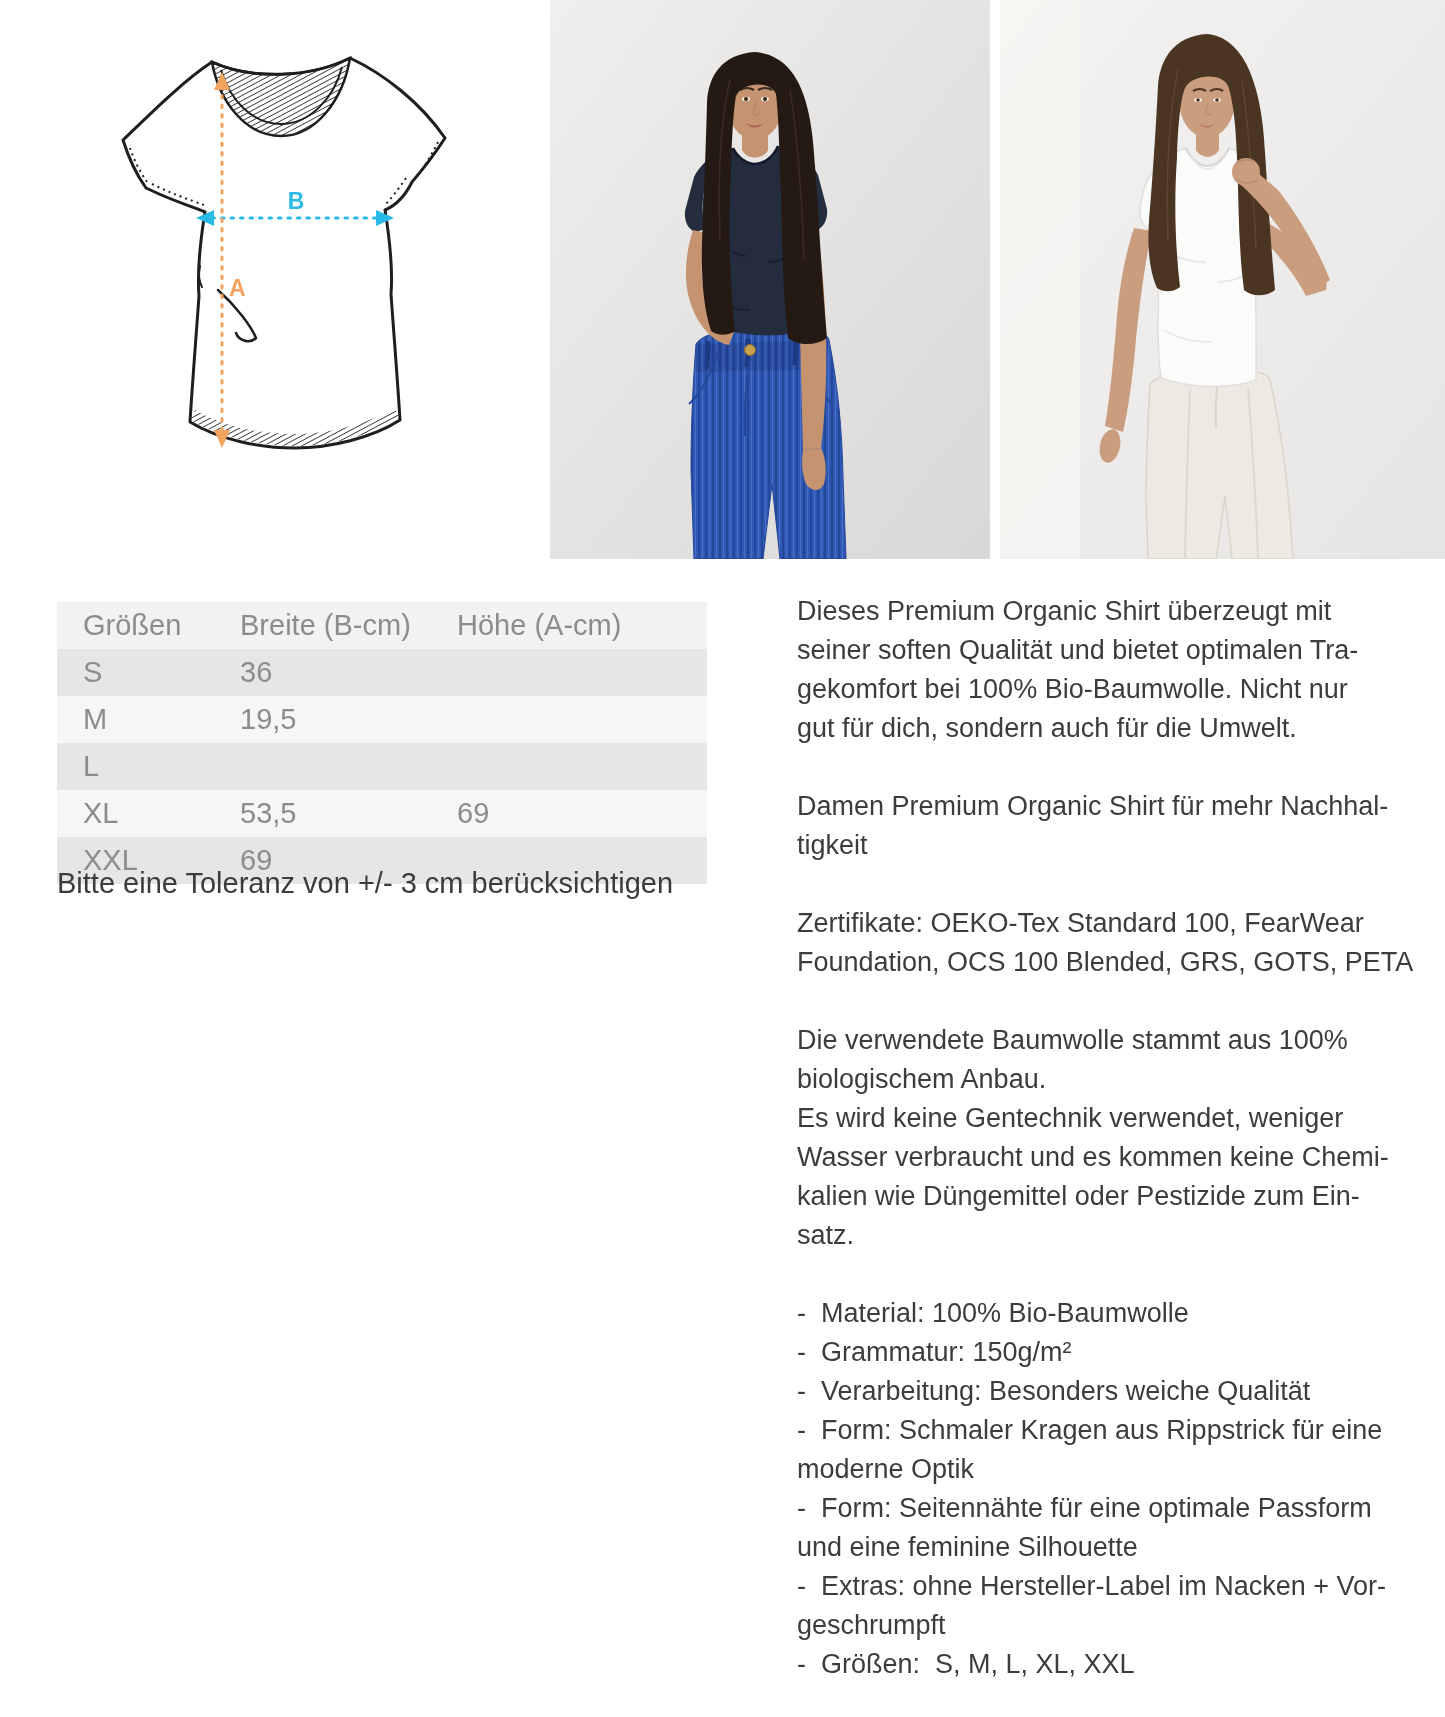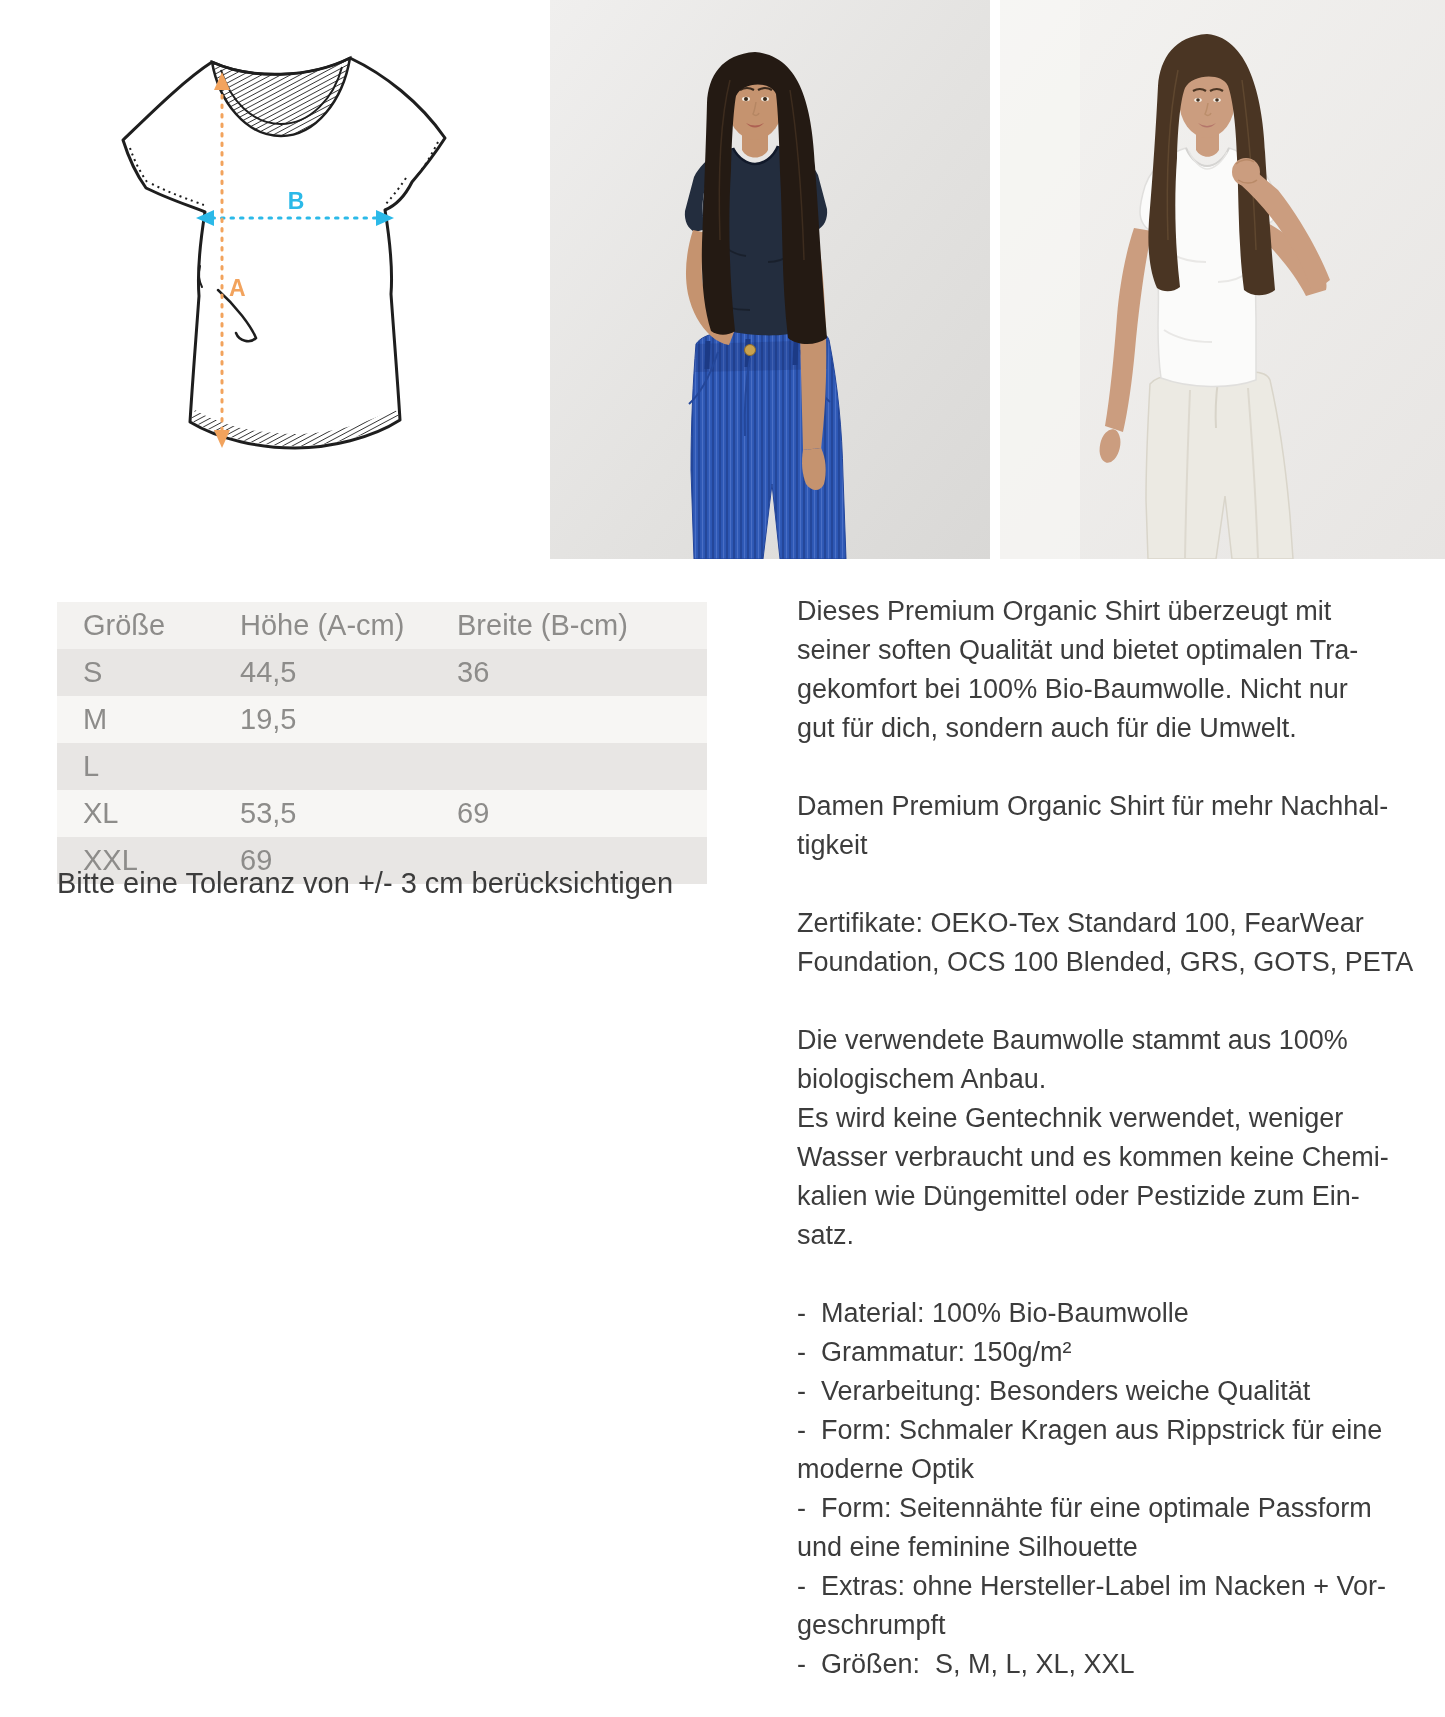--- a/index.html
+++ b/index.html
@@ -230,27 +230,26 @@
                  C 260 202, 282 228, 298 258 C 304 270, 309 282, 312 294 Z"></path>
         <circle cx="246" cy="172" r="14" style="fill:var(--skin2)"></circle>
         <path d="M236 164 C 240 160, 248 158, 254 162" fill="none" stroke="#b98a68" stroke-width="1.5"></path>
         <path d="M238 180 C 244 184, 252 184, 257 180" fill="none" stroke="#b98a68" stroke-width="1.5"></path>
       </g>
     </svg>
   </div>
 
   <div class="size-table">
     <div class="t-row t-head">
-      <div>Größe</div>
+      <div>Größen</div>
+      <div>Breite (B-cm)</div>
       <div>Höhe (A-cm)</div>
-      <div>Breite (B-cm)</div>
     </div>
     <div class="t-row row-odd">
       <div>S</div>
-      <div>44,5</div>
       <div>36</div>
     </div>
     <div class="t-row row-even">
       <div>M</div>
       <div>19,5</div>
     </div>
     <div class="t-row row-odd">
       <div>L</div>
     </div>
     <div class="t-row row-even">

